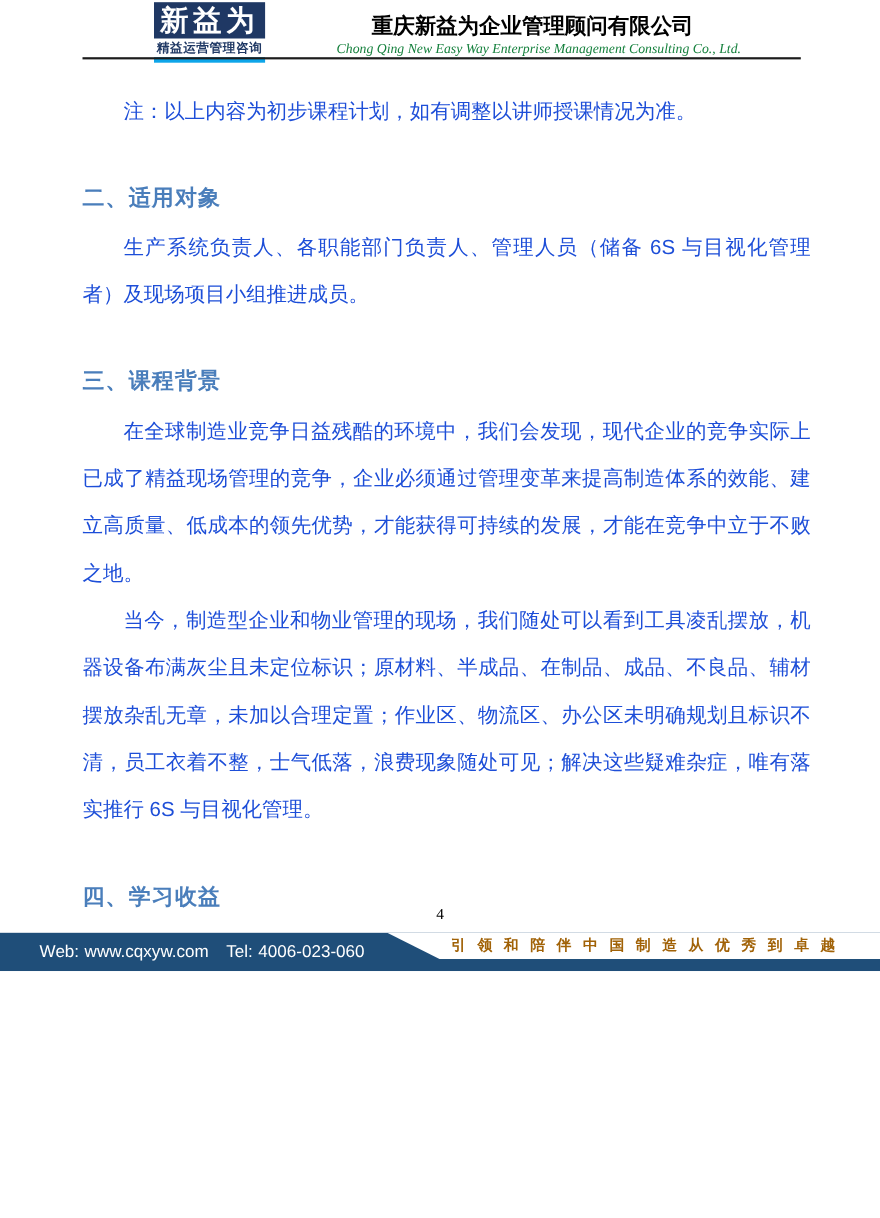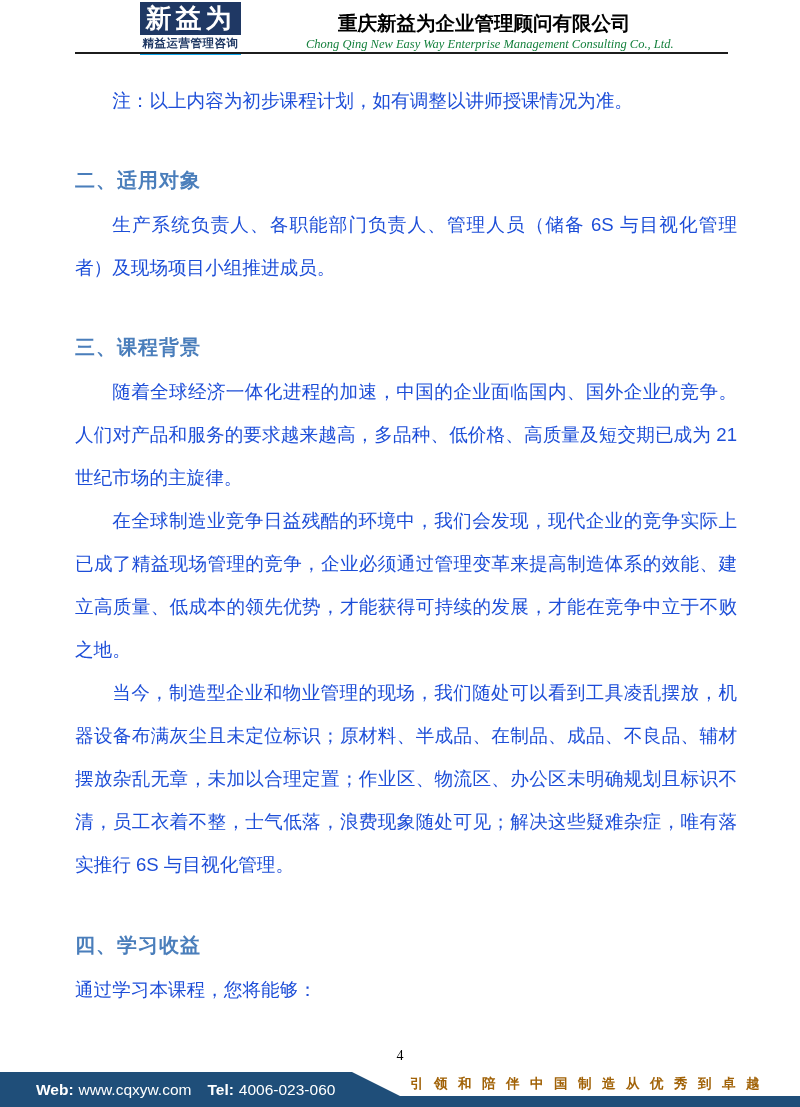--- a/index.html
+++ b/index.html
@@ -4,37 +4,37 @@
 <style>
   * { box-sizing: border-box; margin: 0; padding: 0; }
   html, body { width: 800px; }
   body {
     font-family: "Liberation Sans", "DejaVu Sans", sans-serif;
     background: #ffffff;
   }
   .page {
     position: relative;
     width: 800px;
-    height: 1107px;
+    height: 883px;
     background: #ffffff;
     overflow: hidden;
   }
 
   
   .header { position: absolute; top: 0; left: 0; width: 800px; height: 54px; }
   .logo { position: absolute; left: 140px; top: 2px; width: 101px; }
   .logo-box {
     background: #1F3864; color: #ffffff; height: 33px;
     font-size: 26px; font-weight: bold; text-align: center;
     line-height: 33px; letter-spacing: 4px;
   }
   .logo-sub {
     color: #1F3864; font-weight: bold; font-size: 11.5px;
     text-align: center; letter-spacing: 0.5px; padding: 1px 0 1px 0;
-    border-bottom: 3px solid #0ea5e9;
+    border-bottom: 5px solid #0ea5e9;
     white-space: nowrap;
   }
   .company-cn {
     position: absolute; left: 338px; top: 10px;
     font-size: 19.5px; font-weight: bold; color: #000000;
     white-space: nowrap;
   }
   .company-en {
     position: absolute; left: 306px; top: 37px;
     font-family: "Liberation Serif", "DejaVu Serif", serif;
@@ -74,21 +74,21 @@
 
   
   .footer {
     position: absolute; left: 0; bottom: 0; width: 800px; height: 35px;
     background: #1F4E79;
   }
   .footer-contact {
     position: absolute; left: 36px; top: 9px;
     color: #ffffff; font-size: 15.5px; white-space: nowrap;
   }
-  .footer-contact .lbl { font-weight: bold; }
+  .footer-contact .lbl { font-weight: normal; }
   .footer-contact .gap { display: inline-block; width: 16px; }
   .footer-contact .sp { display: inline-block; width: 5px; }
   .slogan-band {
     position: absolute; left: 352px; top: 0; right: 0; height: 24px;
     background: #ffffff;
     -webkit-clip-path: polygon(0 0, 100% 0, 100% 100%, 48px 100%);
     clip-path: polygon(0 0, 100% 0, 100% 100%, 48px 100%);
     display: flex; align-items: center;
   }
   .slogan {
@@ -112,21 +112,20 @@
     <div class="header-rule"></div>
   </div>
 
   <div class="doc">
     <p class="note indent">注：以上内容为初步课程计划，如有调整以讲师授课情况为准。</p>
 
     <h2>二、适用对象</h2>
     <p class="indent">生产系统负责人、各职能部门负责人、管理人员（储备 6S 与目视化管理者）及现场项目小组推进成员。</p>
 
     <h2>三、课程背景</h2>
-    <p class="indent">随着全球经济一体化进程的加速，中国的企业面临国内、国外企业的竞争。人们对产品和服务的要求越来越高，多品种、低价格、高质量及短交期已成为 21 世纪市场的主旋律。</p>
     <p class="indent">在全球制造业竞争日益残酷的环境中，我们会发现，现代企业的竞争实际上已成了精益现场管理的竞争，企业必须通过管理变革来提高制造体系的效能、建立高质量、低成本的领先优势，才能获得可持续的发展，才能在竞争中立于不败之地。</p>
     <p class="indent">当今，制造型企业和物业管理的现场，我们随处可以看到工具凌乱摆放，机器设备布满灰尘且未定位标识；原材料、半成品、在制品、成品、不良品、辅材摆放杂乱无章，未加以合理定置；作业区、物流区、办公区未明确规划且标识不清，员工衣着不整，士气低落，浪费现象随处可见；解决这些疑难杂症，唯有落实推行 6S 与目视化管理。</p>
 
     <h2 class="tight">四、学习收益</h2>
     <p>通过学习本课程，您将能够：</p>
   </div>
 
   <div class="page-number">4</div>
 
   <div class="footer">

